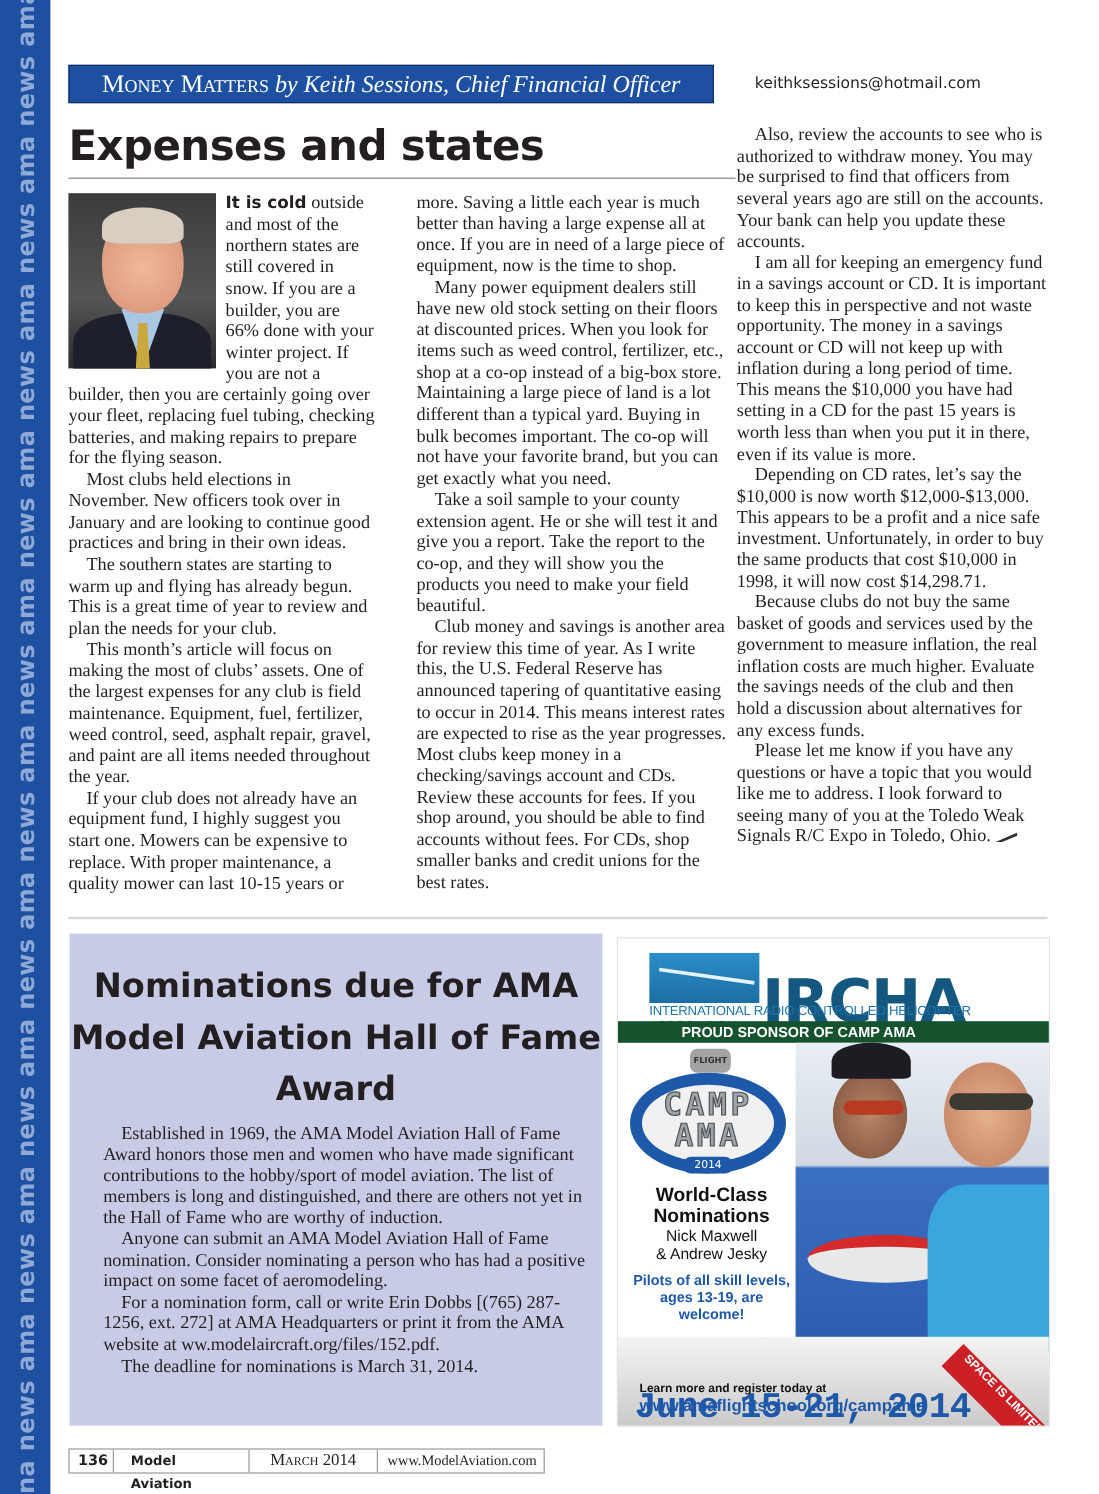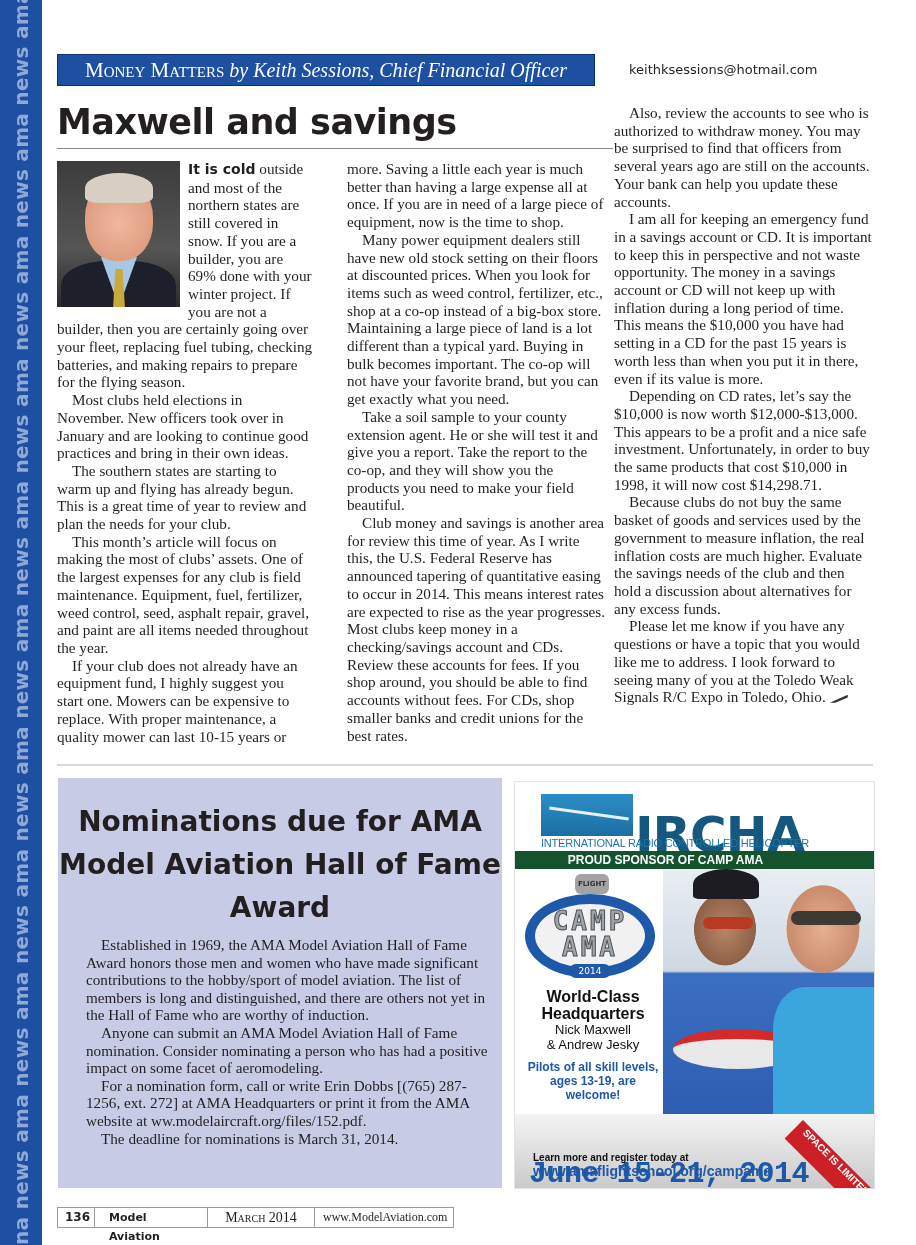--- a/index.html
+++ b/index.html
@@ -217,32 +217,32 @@
 <div class="side-strip">
   <div class="side-text"><span>na news ama news ama news ama news ama news ama news ama news ama news ama news ama news ama news ama news ama news ama news ama news ama news ama news </span></div>
 </div>
 
 <div class="banner">
   <span class="smallcaps">Money Matters</span>
   <span class="byline">by Keith Sessions, Chief Financial Officer</span>
 </div>
 <div class="email">keithksessions@hotmail.com</div>
 
-<h1 class="title">Maxwell and savings</h1>
+<h1 class="title">Expenses and states</h1>
 <div class="title-rule"></div>
 
 <div class="col col1">
   <div class="photo">
     <div class="suit"></div>
       <div class="shirt"></div>
       <div class="tie"></div>
     <div class="face"></div>
       <div class="hair"></div>
   </div>
-  <p class="noindent"><span class="lead">It is cold</span><span> outside and most of the northern states are still covered in snow. If you are a builder, you are 69% done with your winter project. If you are not a builder, then you are certainly going over your fleet, replacing fuel tubing, checking batteries, and making repairs to prepare for the flying season.</span></p>
+  <p class="noindent"><span class="lead">It is cold</span><span> outside and most of the northern states are still covered in snow. If you are a builder, you are 66% done with your winter project. If you are not a builder, then you are certainly going over your fleet, replacing fuel tubing, checking batteries, and making repairs to prepare for the flying season.</span></p>
   <p>Most clubs held elections in November. New officers took over in January and are looking to continue good practices and bring in their own ideas.</p>
   <p>The southern states are starting to warm up and flying has already begun. This is a great time of year to review and plan the needs for your club.</p>
   <p>This month’s article will focus on making the most of clubs’ assets. One of the largest expenses for any club is field maintenance. Equipment, fuel, fertilizer, weed control, seed, asphalt repair, gravel, and paint are all items needed throughout the year.</p>
   <p>If your club does not already have an equipment fund, I highly suggest you start one. Mowers can be expensive to replace. With proper maintenance, a quality mower can last 10-15 years or</p>
 </div>
 
 <div class="col col2">
   <p class="noindent">more. Saving a little each year is much better than having a large expense all at once. If you are in need of a large piece of equipment, now is the time to shop.</p>
   <p>Many power equipment dealers still have new old stock setting on their floors at discounted prices. When you look for items such as weed control, fertilizer, etc., shop at a co-op instead of a big-box store. Maintaining a large piece of land is a lot different than a typical yard. Buying in bulk becomes important. The co-op will not have your favorite brand, but you can get exactly what you need.</p>
   <p>Take a soil sample to your county extension agent. He or she will test it and give you a report. Take the report to the co-op, and they will show you the products you need to make your field beautiful.</p>
@@ -285,21 +285,21 @@
 
   <div class="ad-camp">
     <div class="ring"></div>
     <div class="badge">FLIGHT</div>
     <div class="word w1">CAMP</div>
     <div class="word w2">AMA</div>
     <div class="year">2014</div>
   </div>
 
   <div class="ad-instr">
-    <div class="h">World-Class Headquarters</div>
+    <div class="h">World-Class Nominations</div>
     <div class="names">Nick Maxwell</div>
     <div class="names">&amp; Andrew Jesky</div>
   </div>
   <div class="ad-pilots">Pilots of all skill levels, ages 13-19, are welcome!</div>
 
   <div class="ad-bottom"></div>
   <div class="ad-date">June 15-21, 2014</div>
   <div class="ad-learn">Learn more and register today at</div>
   <div class="ad-url">www.amaflightschool.org/campama</div>
   <div class="ad-ribbon">SPACE IS LIMITED!</div>

